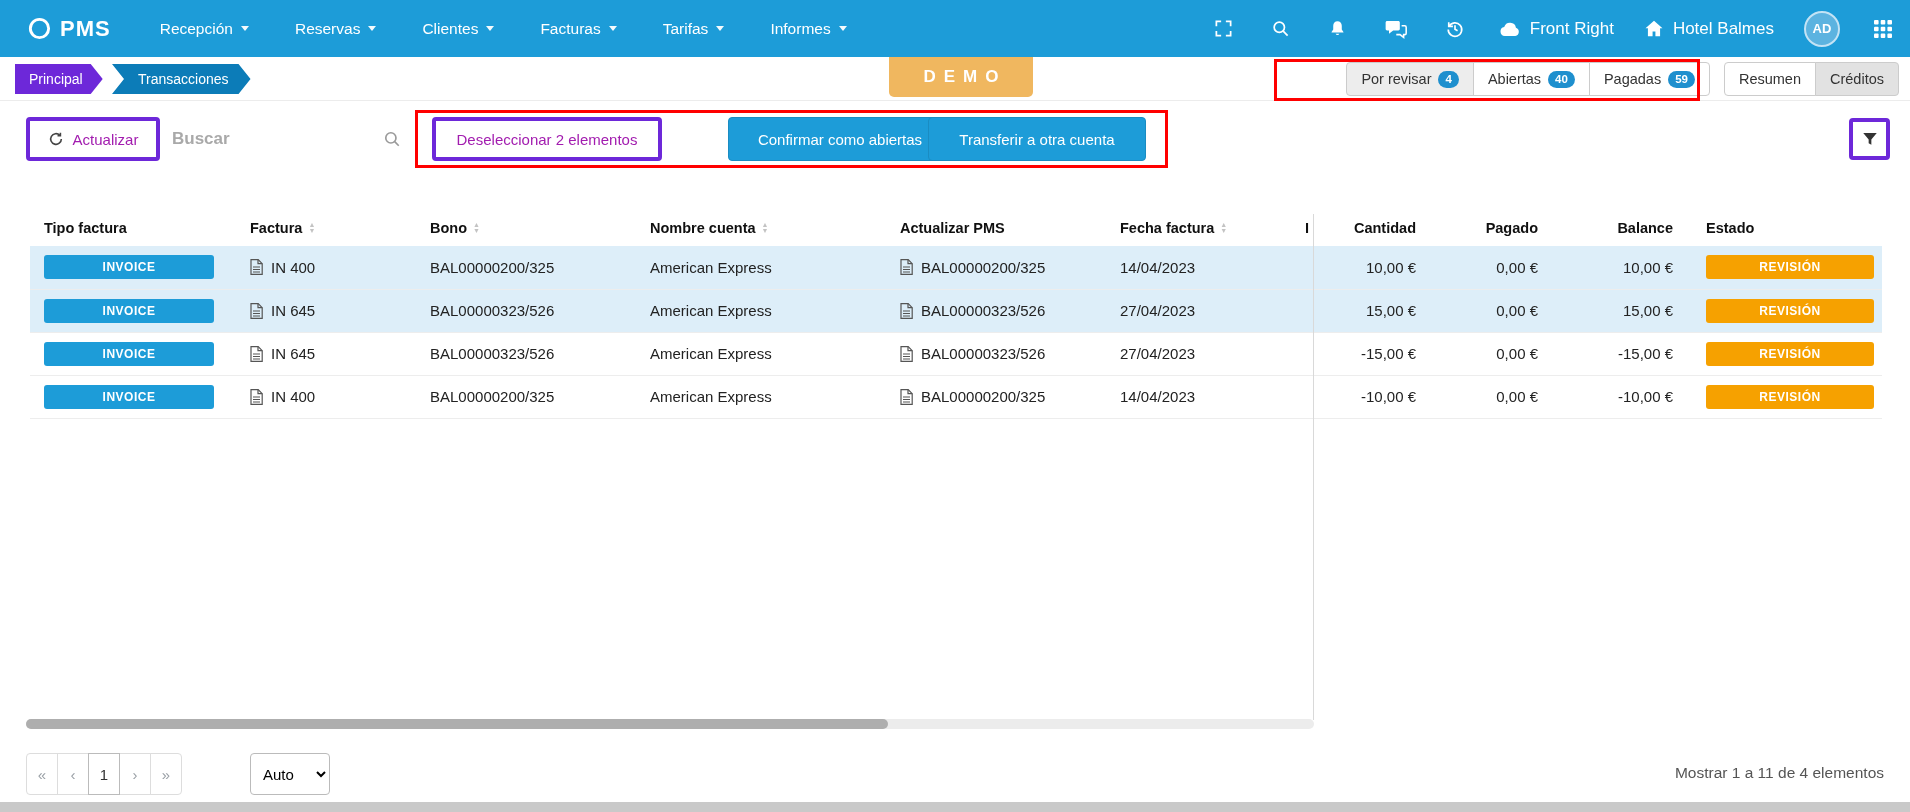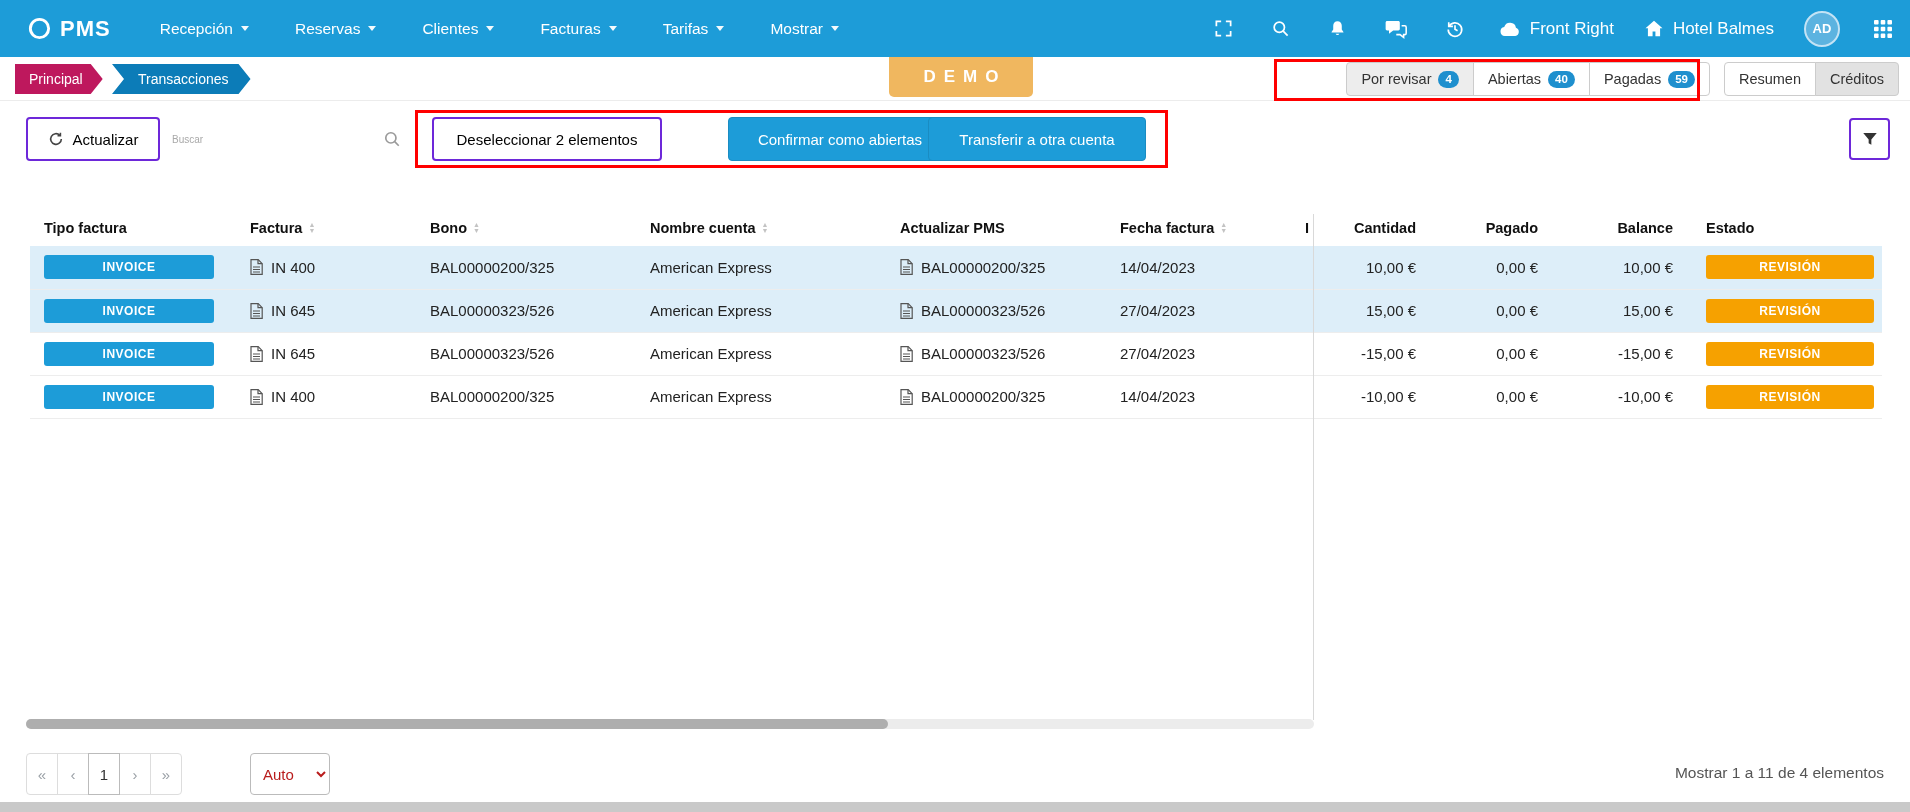--- a/index.html
+++ b/index.html
@@ -15,43 +15,43 @@
   .menu-item { display:flex; align-items:center; gap:8px; padding:0 23px; font-size:15.5px; cursor:pointer; }
   .caret { width:0; height:0; border-left:4.5px solid transparent; border-right:4.5px solid transparent; border-top:5px solid rgba(255,255,255,.95); display:inline-block; }
   .nav-right { margin-left:auto; display:flex; align-items:center; gap:30px; }
   .nav-icon-btn { background:none; border:none; cursor:pointer; display:flex; align-items:center; padding:4px; }
   .nav-text { display:flex; align-items:center; gap:9px; font-size:17px; color:#fff; cursor:pointer; white-space:nowrap; }
   .avatar { width:36px; height:36px; border-radius:50%; background:#5cb3e0; border:2px solid #c3e3f5; display:flex; align-items:center; justify-content:center; font-size:13px; font-weight:bold; color:#fff; cursor:pointer; }
 
   
   .crumb-bar { position:absolute; top:57px; left:0; right:0; height:44px; background:#fff; border-bottom:1px solid #ececec; z-index:2; }
   .crumb { position:absolute; top:7px; height:30px; line-height:30px; color:#fff; font-size:14px; cursor:pointer; white-space:nowrap; }
-  .crumb-1 { left:15px; background:#be185d; padding:0 20px 0 14px; clip-path:polygon(0 0,calc(100% - 12px) 0,100% 50%,calc(100% - 12px) 100%,0 100%); }
+  .crumb-1 { left:15px; background:#6d28d9; padding:0 20px 0 14px; clip-path:polygon(0 0,calc(100% - 12px) 0,100% 50%,calc(100% - 12px) 100%,0 100%); }
   .crumb-2 { left:112px; background:#0c7cb8; padding:0 22px 0 26px; clip-path:polygon(0 0,calc(100% - 12px) 0,100% 50%,calc(100% - 12px) 100%,0 100%,12px 50%); }
 
   .demo { position:absolute; top:57px; left:889px; width:144px; height:40px; background:#f0b75f; color:#fff; font-weight:bold; font-size:17px; letter-spacing:8px; display:flex; align-items:center; justify-content:center; padding-left:8px; border-radius:0 0 5px 5px; z-index:6; }
 
   .tabs { position:absolute; top:5px; right:11px; display:flex; gap:14px; }
   .tabgroup { display:flex; }
   .tab { height:34px; background:#fff; border:1px solid #ccc; margin-left:-1px; padding:0 14px; font-size:14.5px; color:#333; font-family:inherit; cursor:pointer; display:flex; align-items:center; gap:7px; white-space:nowrap; }
   .tabgroup .tab:first-child { margin-left:0; border-radius:4px 0 0 4px;justify-content:space-between; }
   .tabgroup .tab:last-child { border-radius:0 4px 4px 0; }
   .tabgroup .tab:only-child { border-radius:4px; }
   .tab.active { background:#ededed; }
   .tab.gray { background:#e2e2e2; }
   .count { background:#1e8fce; color:#fff; font-size:11.5px; font-weight:bold; border-radius:10px; padding:2px 7px; line-height:13px; }
 
   
   .toolbar { position:absolute; top:117px; left:0; right:0; height:44px; z-index:2; }
   .btn { position:absolute; top:0; height:44px; border-radius:4px; font-size:15px; font-family:inherit; display:flex; align-items:center; justify-content:center; gap:9px; cursor:pointer; white-space:nowrap; }
-  .btn.white { background:#fff; border:2px solid #6d28d9; color:#000000; }
+  .btn.white { background:#fff; border:4px solid #6d28d9; color:#a21caf; }
   .btn.blue { background:#1d9cd8; border:1px solid #1a8cc2; color:#fff; }
   .btn-refresh { left:26px; width:134px; }
   .search-wrap { position:absolute; left:172px; top:0; width:240px; height:44px; display:flex; align-items:center; gap:6px; }
-  .search { border:none; outline:none; font-size:10px; width:205px; height:40px; color:#333; font-family:inherit; background:transparent; }
+  .search { border:none; outline:none; font-size:17px; width:205px; height:40px; color:#333; font-family:inherit; background:transparent;font-weight:bold; }
   .search::placeholder { color:#a9a9a9; }
   .btn-deselect { left:432px; width:230px; }
   .btn-confirm { left:692px; width:224px;margin-left:36px; }
   .btn-transfer { left:928px; width:218px; }
   .btn-filter { left:1849px; width:41px; height:42px; top:1px; }
 
   
   .grid { position:absolute; top:210px; left:30px; width:1852px; border-collapse:collapse; table-layout:fixed; font-size:15px; color:#222; z-index:1; }
   .grid th { height:36px; text-align:left; font-size:14.5px; font-weight:bold; color:#101010; vertical-align:middle; padding:0; white-space:nowrap; }
   .grid td { height:43px; vertical-align:middle; padding:0; border-bottom:1px solid #ededed; background:#fff; white-space:nowrap; }
@@ -71,21 +71,21 @@
   .hscroll { position:absolute; left:26px; top:719px; width:1288px; height:10px; background:#ececec; border-radius:5px; z-index:2; }
   .hthumb { position:absolute; left:0; top:0; width:862px; height:10px; background:#aeaeae; border-radius:5px; }
 
   
   .pager { position:absolute; left:26px; top:753px; display:flex; }
   .pg { width:32px; height:42px; background:#fff; border:1px solid #ddd; margin-left:-1px; color:#9aa0a6; font-size:15px; font-family:inherit; cursor:pointer; }
   .pg:first-child { margin-left:0; border-radius:4px 0 0 4px; }
   .pg:last-child { border-radius:0 4px 4px 0; }
   .pg.current { border:1px solid #bbb; color:#333; background:#fff; z-index:1; position:relative; }
   .pagesize-wrap { position:absolute; left:250px; top:753px; }
-  .pagesize-wrap select { width:80px; height:42px; font-size:15px; font-family:inherit; border:1px solid #bbb; border-radius:4px; padding:0 8px; color:#b91c1c; background:#fff; cursor:pointer; }
+  .pagesize-wrap select { width:80px; height:42px; font-size:15px; font-family:inherit; border:1px solid #bbb; border-radius:4px; padding:0 8px; color:#000000; background:#fff; cursor:pointer; }
   .summary { position:absolute; right:26px; top:764px; font-size:15.5px; color:#555; }
 
   
   .anno { position:absolute; border:3px solid #f00; z-index:20; pointer-events:none; }
   .anno-tabs { left:1274px; top:59px; width:426px; height:42px; }
   .anno-actions { left:415px; top:110px; width:753px; height:58px; }
   .bottom-strip { position:absolute; left:0; right:0; bottom:0; height:10px; background:#c9c9c9; }
 </style>
 </head>
 <body>
@@ -114,21 +114,21 @@
         </div>
       <div class="menu-item">
           <span>Facturas</span>
           <i class="caret"></i>
         </div>
       <div class="menu-item">
           <span>Tarifas</span>
           <i class="caret"></i>
         </div>
       <div class="menu-item">
-          <span>Mostrar</span>
+          <span>Informes</span>
           <i class="caret"></i>
         </div>
     </nav>
     <div class="nav-right">
       <button class="nav-icon-btn">
         <svg width="19" height="19" viewBox="0 0 24 24" fill="none" stroke="#fff" stroke-width="2.2">
             <path d="M9 3H3v6M15 3h6v6M21 15v6h-6M3 15v6h6"></path>
           </svg>
       </button>
       <button class="nav-icon-btn">

